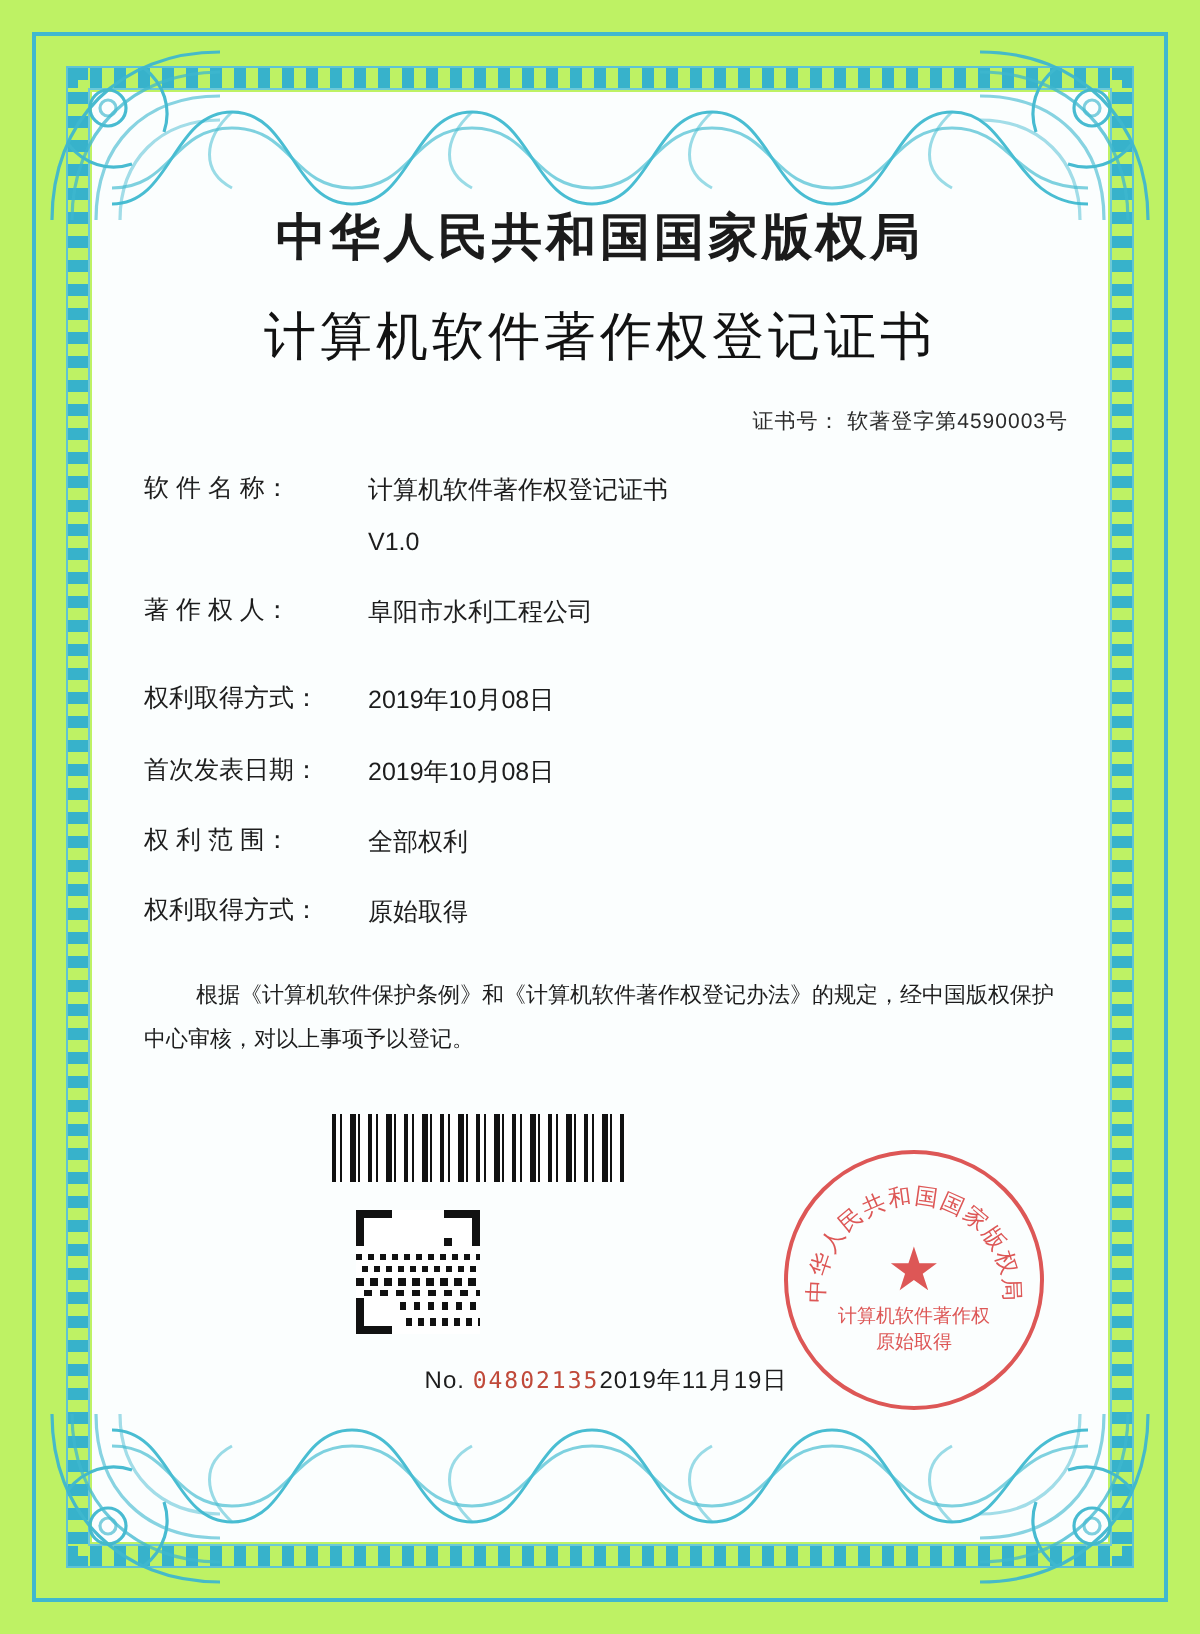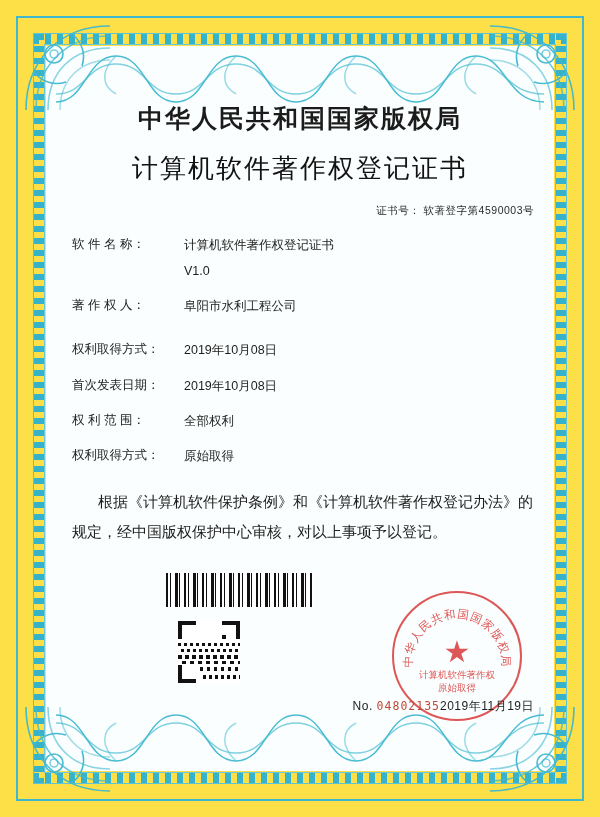--- a/index.html
+++ b/index.html
@@ -10,21 +10,21 @@
   body {
     width: 600px;
     height: 817px;
     font-family: "Liberation Sans", sans-serif;
     overflow: hidden;
   }
   .certificate {
     position: relative;
     width: 600px;
     height: 817px;
-    background: #fde047;
+    background: #bef264;
     box-sizing: border-box;
   }
   
   .border-outer {
     position: absolute;
     left: 16px; top: 16px; right: 16px; bottom: 16px;
     border: 2px solid #3fb8cf;
     box-sizing: border-box;
   }
   .border-greek {
@@ -132,21 +132,21 @@
     letter-spacing: 0px;
     white-space: nowrap;
   }
   .field-value {
     flex: 1;
     line-height: 1.45;
   }
   .para {
     margin-top: 22px;
     padding: 0 6px 0 12px;
-    font-size: 15px;
+    font-size: 11px;
     line-height: 2.0;
     color: #1d1d1d;
     text-indent: 26px;
   }
   
   .codes {
     position: relative;
     margin-top: 24px;
     height: 150px;
   }
@@ -223,21 +223,21 @@
     font-size: 9.5px;
     line-height: 1.35;
     color: #d9403f;
   }
   .footer {
     position: absolute;
     left: 12px;
     right: 6px;
     bottom: 6px;
     display: flex;
-    justify-content: flex-end;
+    justify-content: center;
     align-items: baseline;
     font-size: 12px;
     color: #1d1d1d;
   }
   .footer .serial {
     letter-spacing: 0.5px;
   }
   .footer .serial .num {
     color: #c04a3a;
     font-family: "DejaVu Sans Mono", monospace;

